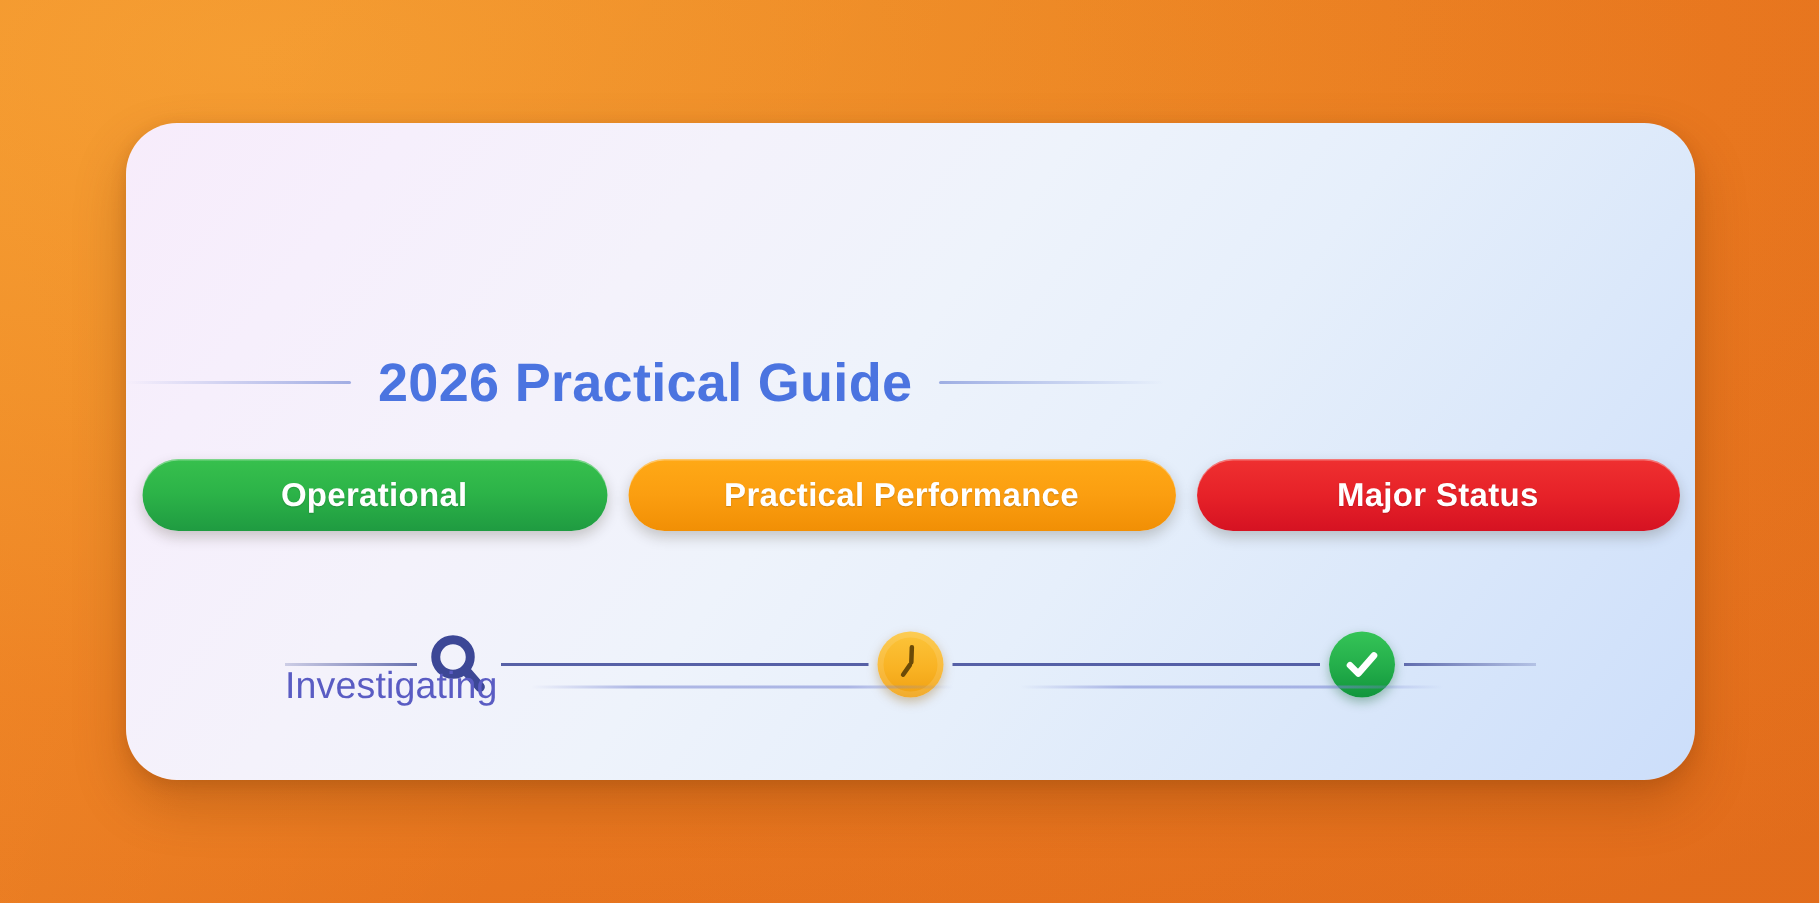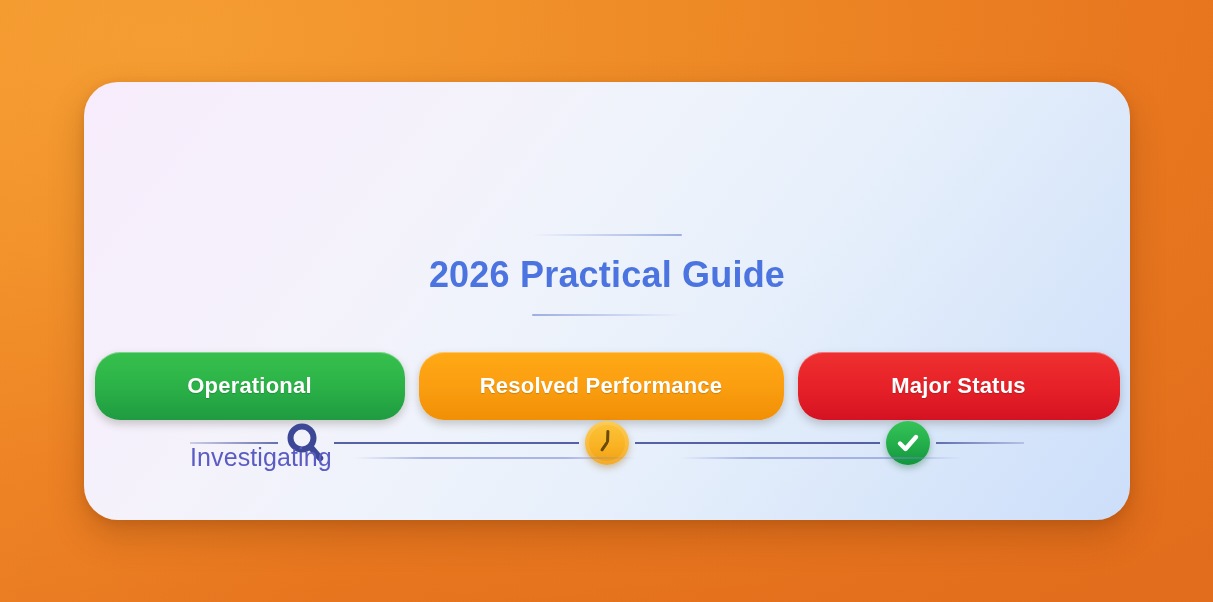--- a/index.html
+++ b/index.html
@@ -69,21 +69,20 @@
 
   .sub-row {
     position: absolute;
     left: 0;
     right: 0;
     top: 152px;
     display: flex;
     align-items: center;
     justify-content: flex-start;
     gap: 18px;
-    flex-direction: column;
   }
   .sub-rule {
     height: 2px;
     width: 150px;
     border-radius: 2px;
   }
   .sub-rule.left  { background: linear-gradient(90deg, rgba(120,140,215,0) 0%, rgba(110,132,212,.62) 100%); }
   .sub-rule.right { background: linear-gradient(90deg, rgba(110,132,212,.62) 0%, rgba(120,140,215,0) 100%); }
   .subtitle {
     font-size: 36px;
@@ -103,29 +102,28 @@
     justify-content: center;
     align-items: center;
     gap: 14px;
   }
   .pill {
     height: 48px;
     border-radius: 25px;
     display: flex;
     align-items: center;
     justify-content: center;
-    padding: 10px 34px;
+    padding: 0 34px;
     color: #ffffff;
     font-size: 22px;
     font-weight: 700;
     letter-spacing: .2px;
     white-space: nowrap;
     box-shadow: 0 4px 9px rgba(40,30,10,.22), inset 0 1px 0 rgba(255,255,255,.35);
     text-shadow: 0 1px 1px rgba(0,0,0,.18);
-    margin-top: 46px;
   }
   .pill.operational {
     background: linear-gradient(180deg, #37c04d 0%, #2cb348 48%, #1f9b41 100%);
     min-width: 242px;
   }
   .pill.degraded {
     background: linear-gradient(180deg, #ffa916 0%, #fb9e10 50%, #f18f05 100%);
     min-width: 297px;
   }
   .pill.outage {
@@ -229,21 +227,21 @@
 
 
     <div class="sub-row">
       <div class="sub-rule left"></div>
       <div class="subtitle">2026 Practical Guide</div>
       <div class="sub-rule right"></div>
     </div>
 
     <div class="pills">
       <div class="pill operational">Operational</div>
-      <div class="pill degraded">Resolved Performance</div>
+      <div class="pill degraded">Practical Performance</div>
       <div class="pill outage">Major Status</div>
     </div>
 
     <div class="timeline">
 
       <div class="tl-track">
         <div class="tl-line edge-l"></div>
 
         <div class="tl-node">
           <span class="icon-search">

